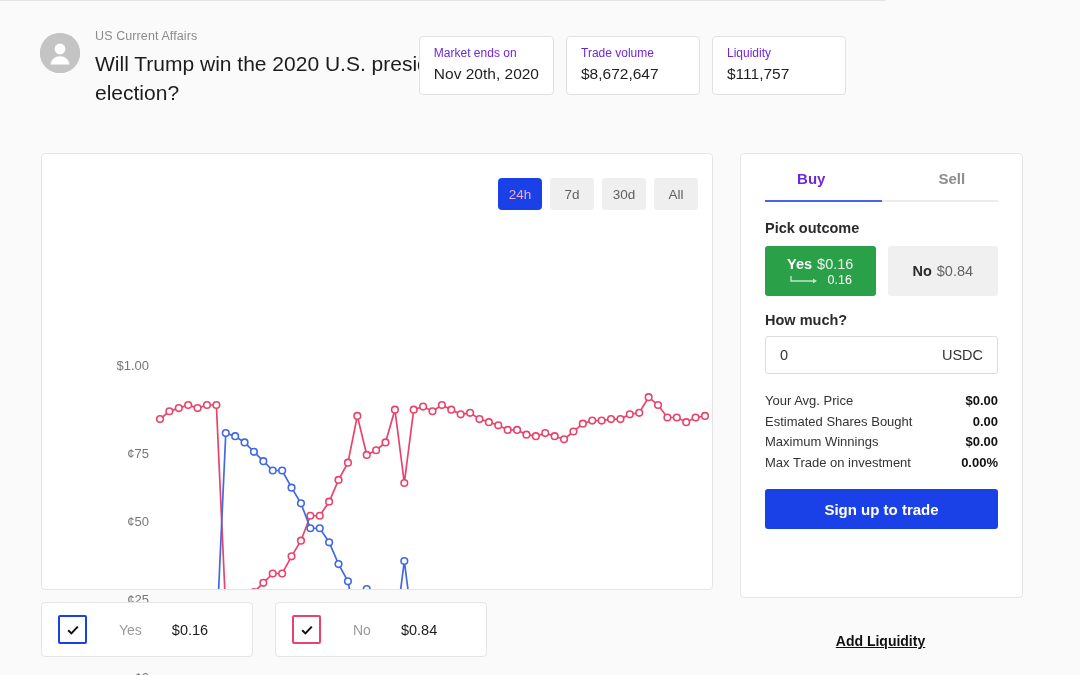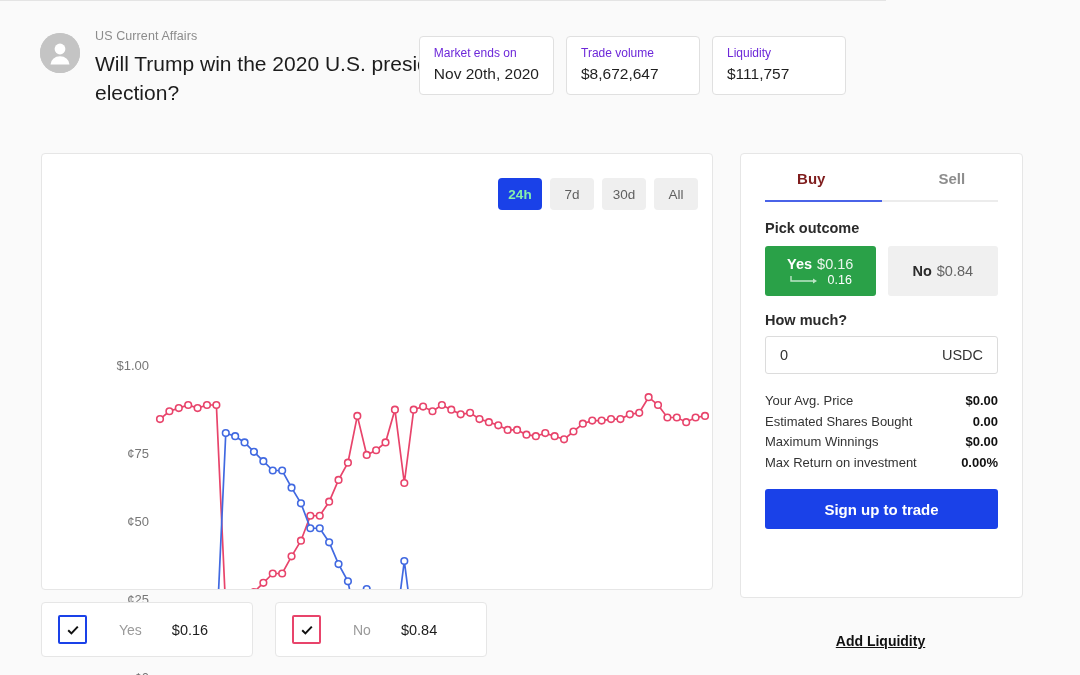--- a/index.html
+++ b/index.html
@@ -49,41 +49,41 @@
     width: 670px; height: 435px;
     background: #fff; border: 1px solid #e6e6e6; border-radius: 4px;
   }
   .range-tabs { position: absolute; right: 14px; top: 24px; display: flex; gap: 8px; }
   .range-btn {
     width: 44px; height: 32px; border-radius: 4px;
     font-size: 13.5px; color: #5f5f5f; background: #efefef;
     display: flex; align-items: center; justify-content: center;
     border: none; cursor: pointer; font-family: inherit;
   }
-  .range-btn.active { background: #1a41e8; color: #86efac; font-weight: bold; }
+  .range-btn.active { background: #1a41e8; color: #f9a8d4; }
 
   .plot { position: absolute; left: 0; top: 0; width: 670px; height: 435px; }
   .ylab {
     position: absolute; font-size: 13px; color: #777; text-align: right;
     width: 52px; line-height: 14px;
   }
   svg.series { position: absolute; left: 0; top: 0; }
 
   
   .trade-card {
     position: absolute; left: 740px; top: 152px;
     width: 281px; height: 443px;
     background: #fff; border: 1px solid #e6e6e6; border-radius: 4px;
   }
   .tabs { position: relative; display: flex; height: 48px; }
   .tab {
     flex: 1; display: flex; align-items: center; justify-content: center;
     font-size: 15px; font-weight: bold; color: #8d8d8d; cursor: pointer;
   }
-  .tab.active { color: #7f1d1d; }
+  .tab.active { color: #6d28d9; }
   .tab-rail {
     position: absolute; left: 24px; right: 24px; bottom: 0;
     height: 2px; background: #ececec;
   }
   .tab-rail .ind { width: 50%; height: 2px; background: #4a63e8; }
 
   .panel-body { padding: 16px 24px 0 24px; }
   .section-label { font-size: 14.5px; color: #2b2b2b; font-weight: bold; margin: 2px 0 10px 0; }
 
   .outcomes { display: flex; gap: 12px; }
@@ -374,21 +374,21 @@
         </div>
         <div class="sum-row">
           <span>Estimated Shares Bought</span>
           <span class="sum-val">0.00</span>
         </div>
         <div class="sum-row">
           <span>Maximum Winnings</span>
           <span class="sum-val">$0.00</span>
         </div>
         <div class="sum-row">
-          <span>Max Return on investment</span>
+          <span>Max Trade on investment</span>
           <span class="sum-val">0.00%</span>
         </div>
       </div>
 
       <button class="cta">Sign up to trade</button>
     </div>
   </div>
 
   <div class="add-liq">Add Liquidity</div>
 

